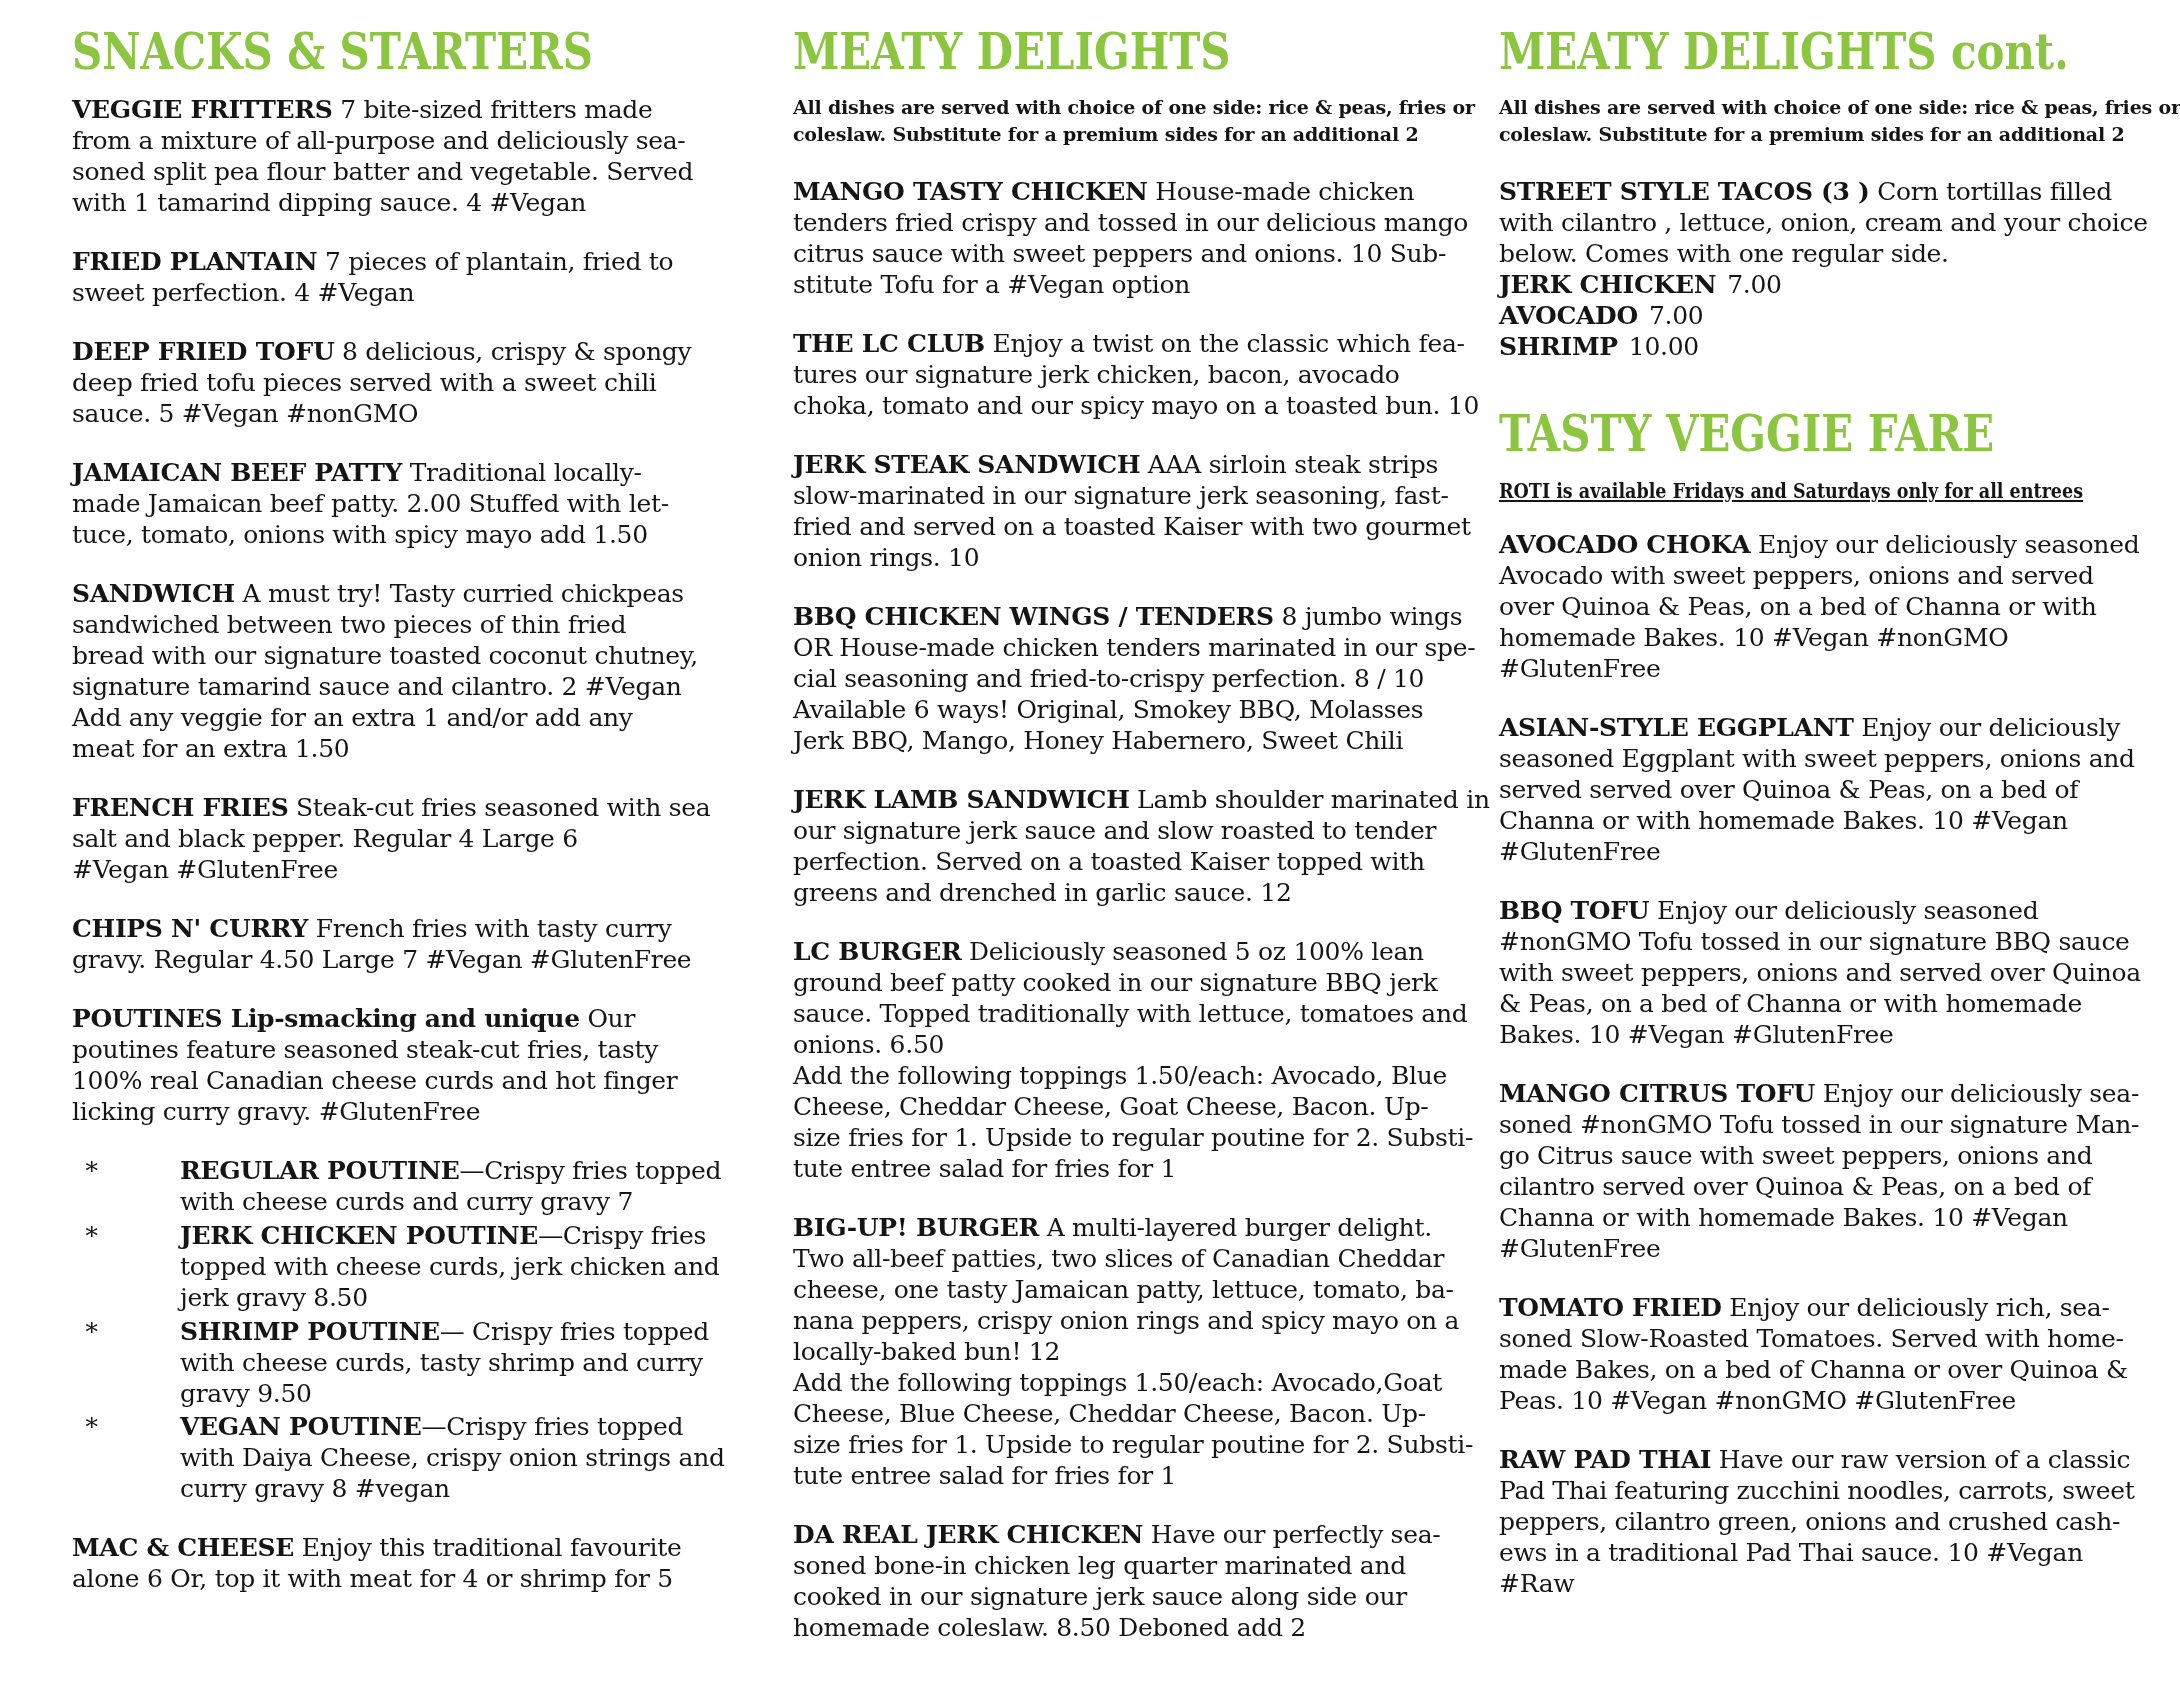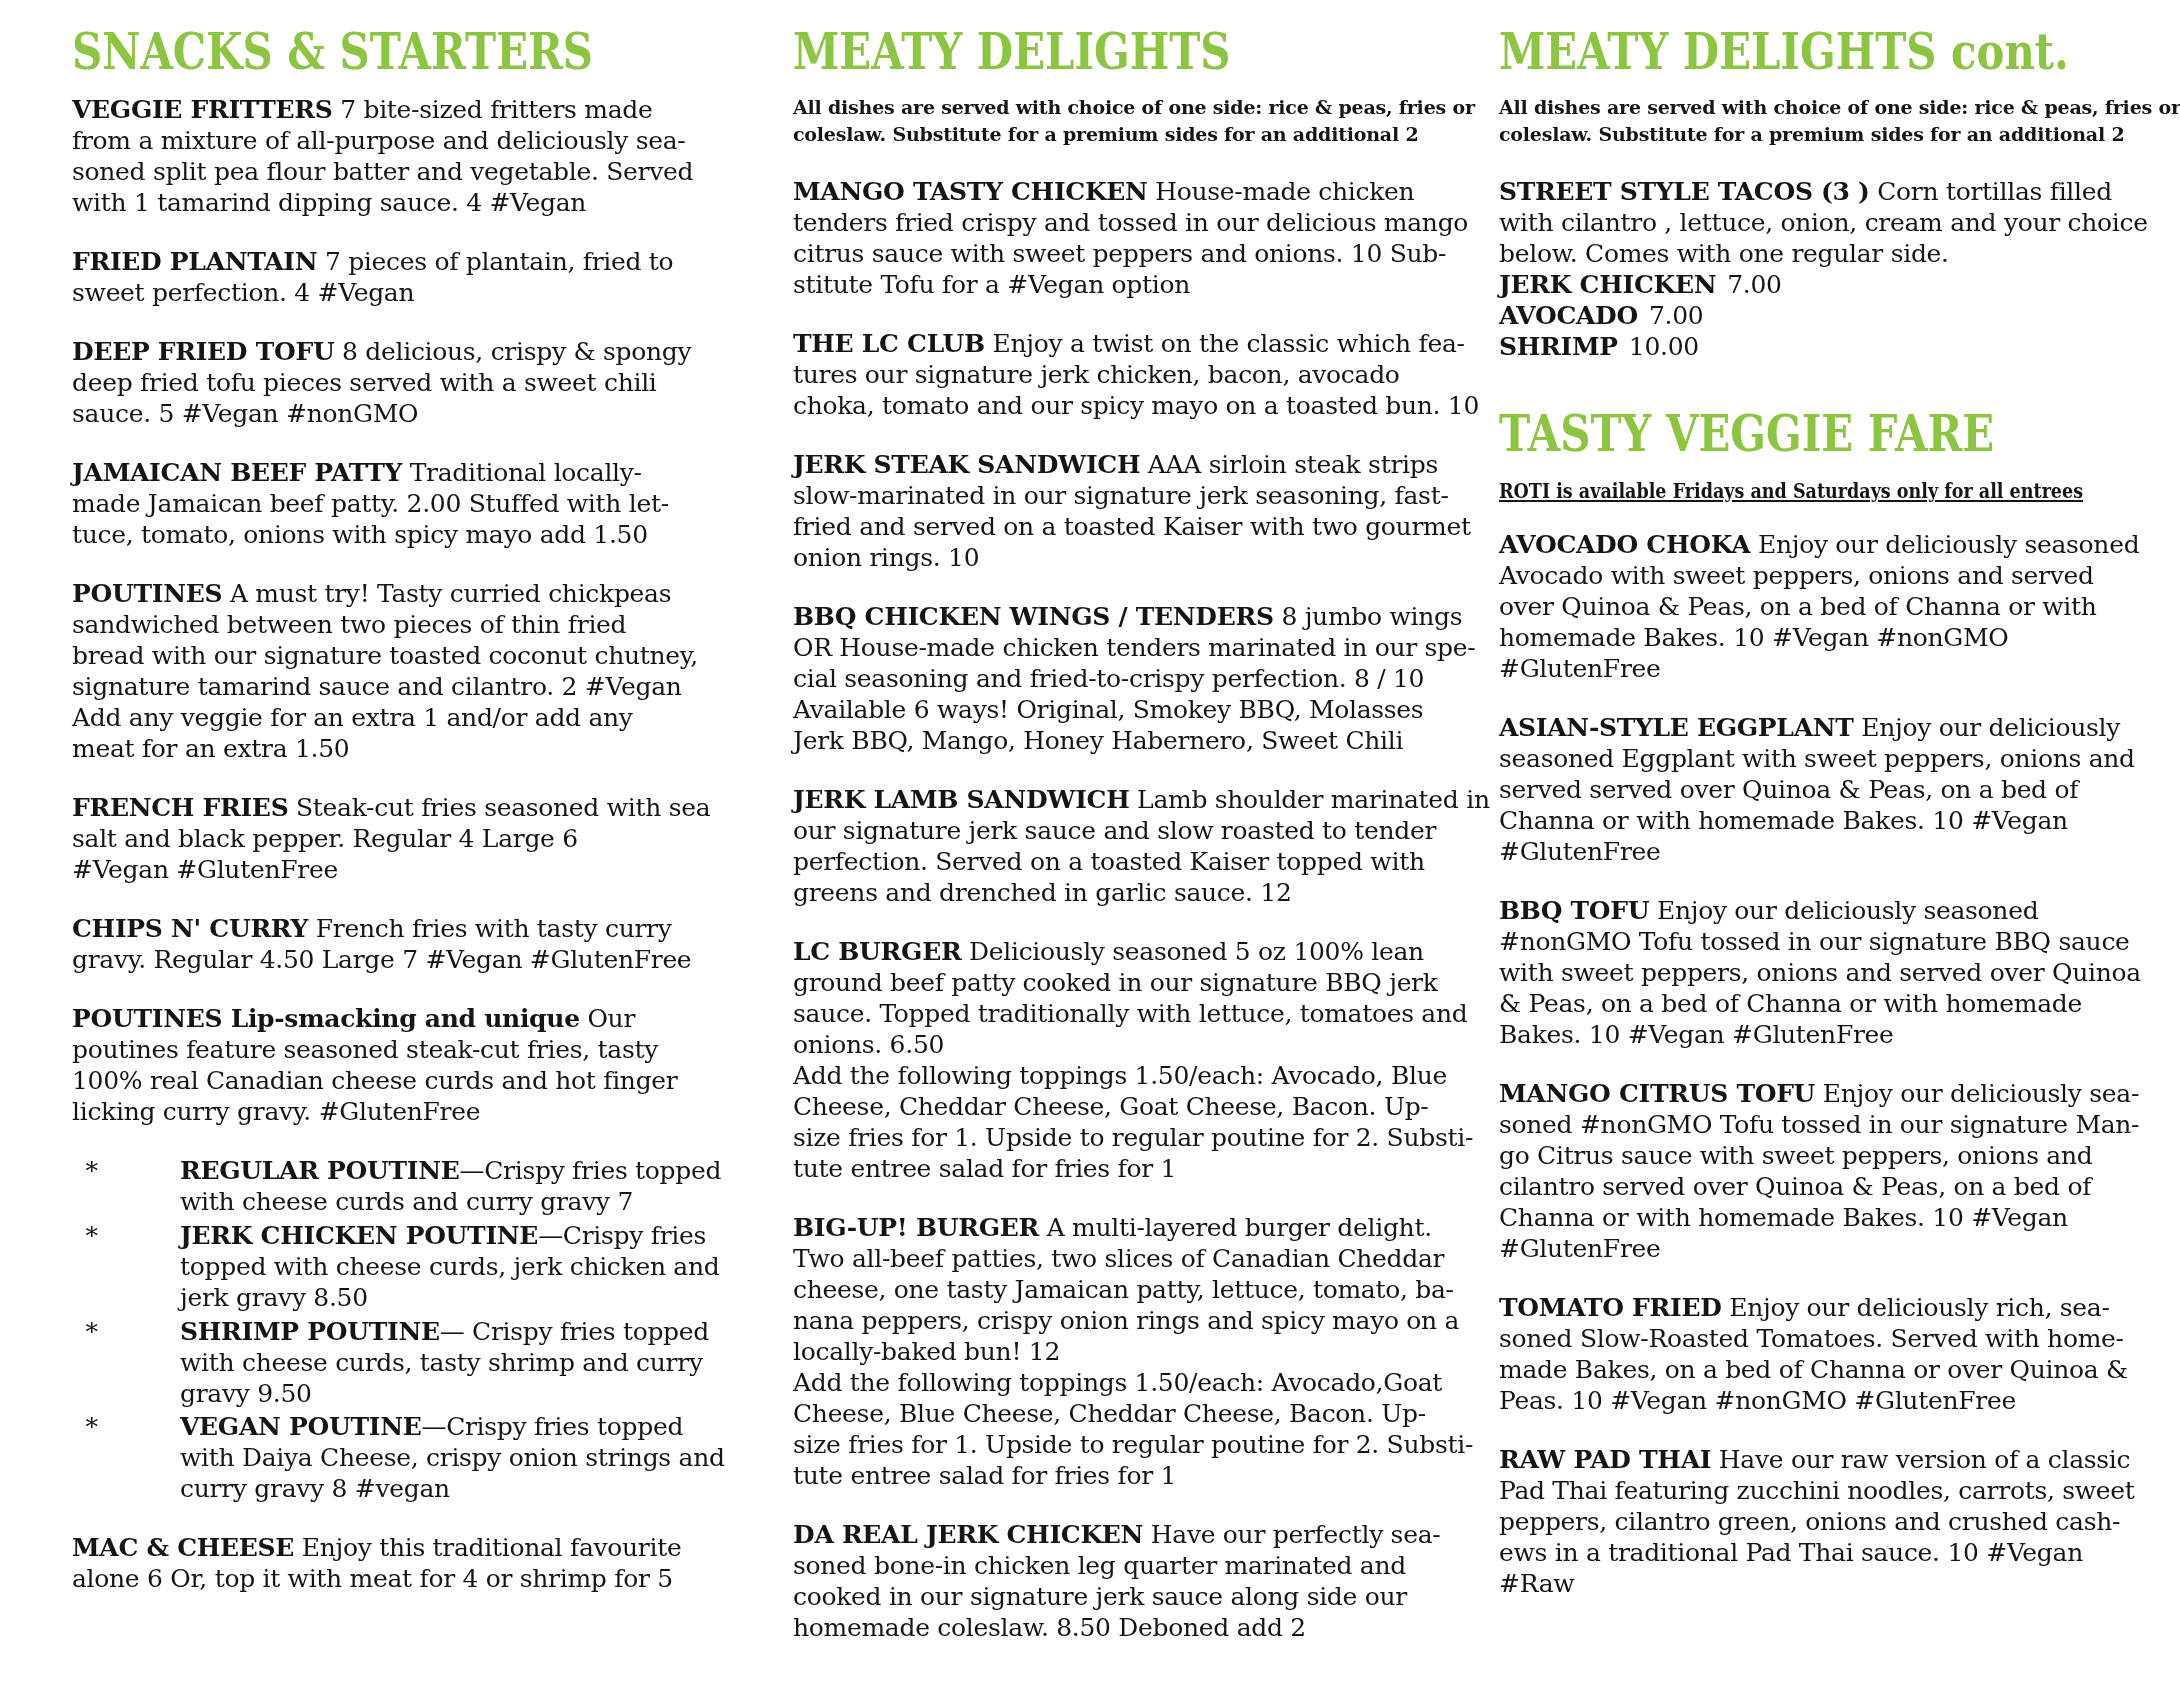--- a/index.html
+++ b/index.html
@@ -68,21 +68,21 @@
 soned split pea flour batter and vegetable.  Served
 with 1 tamarind dipping sauce.  4 #Vegan</span></div>
         <div class="menu-item"><b class="item-name">FRIED PLANTAIN</b><span class="item-desc"> 7 pieces of plantain, fried to
 sweet perfection.  4 #Vegan</span></div>
         <div class="menu-item"><b class="item-name">DEEP FRIED TOFU</b><span class="item-desc">  8 delicious, crispy &amp; spongy
 deep fried tofu pieces served with a sweet chili
 sauce.  5 #Vegan #nonGMO</span></div>
         <div class="menu-item"><b class="item-name">JAMAICAN BEEF PATTY</b><span class="item-desc"> Traditional locally-
 made Jamaican beef patty.  2.00   Stuffed with let-
 tuce, tomato, onions with spicy mayo add 1.50</span></div>
-        <div class="menu-item"><b class="item-name">POUTINES</b><span class="item-desc"> A must try! Tasty curried chickpeas
+        <div class="menu-item"><b class="item-name">SANDWICH</b><span class="item-desc"> A must try! Tasty curried chickpeas
 sandwiched between two pieces of thin fried
 bread with our signature toasted coconut chutney,
 signature tamarind sauce and cilantro.  2 #Vegan
 Add any veggie for an extra 1 and/or add any
 meat for an extra 1.50</span></div>
         <div class="menu-item"><b class="item-name">FRENCH FRIES</b><span class="item-desc"> Steak-cut fries seasoned with sea
 salt and black pepper.  Regular 4   Large 6
 #Vegan #GlutenFree</span></div>
         <div class="menu-item"><b class="item-name">CHIPS N' CURRY</b><span class="item-desc"> French fries with tasty curry
 gravy.  Regular 4.50 Large 7 #Vegan #GlutenFree</span></div>

